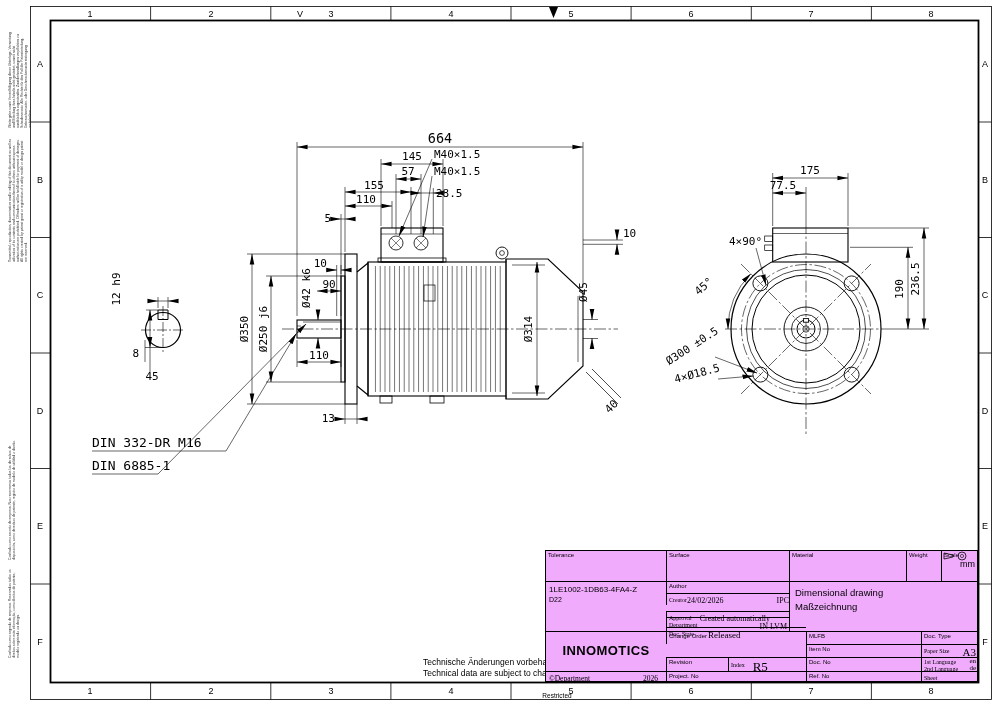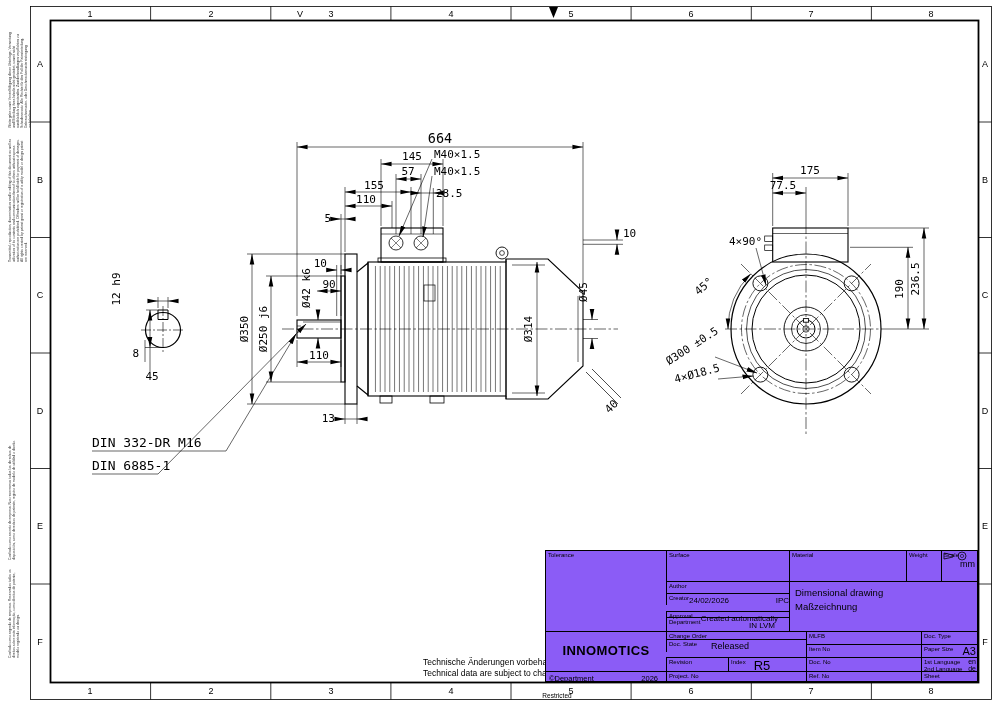--- a/index.html
+++ b/index.html
@@ -12,27 +12,27 @@
   .note{font-family:"Liberation Sans",sans-serif;font-size:8.5px;}
   .ft{font-family:"Liberation Sans",sans-serif;font-size:9px;}
   .tiny{font-family:"Liberation Sans",sans-serif;font-size:6.5px;}
   .mid{text-anchor:middle;}
   .end{text-anchor:end;}
 
   
   .legal{position:absolute;transform-origin:0 0;transform:rotate(-90deg);font-size:3.4px;line-height:1.15;color:#333;}
 
   
-  #tb{position:absolute;left:545px;top:550px;width:433px;height:132px;border:1px solid #000;box-sizing:border-box;background:#8b5cf6;}
+  #tb{position:absolute;left:545px;top:550px;width:433px;height:132px;border:1px solid #000;box-sizing:border-box;background:#f0abfc;}
   .tc{position:absolute;border-left:1px solid #000;border-top:1px solid #000;box-sizing:border-box;overflow:hidden;}
   .tc.first{border-left:none;}
   .tc.top{border-top:none;}
   .lab{display:block;font-size:6px;line-height:7px;padding:1px 0 0 2px;color:#000;white-space:nowrap;}
   .val{font-size:8px;line-height:9px;color:#000;white-space:nowrap;}
-  .row{display:flex;align-items:flex-start;}
+  .row{display:flex;align-items:center;font-family:Liberation Serif, serif;}
   .logo{font-weight:bold;font-size:13px;letter-spacing:.4px;text-align:center;line-height:38px;color:#000;}
   .mm{font-size:9px;text-align:right;padding-right:4px;color:#000;}
 </style>
 </head>
 <body>
 
 <div class="page">
 
 <svg width="999" height="706" viewBox="0 0 999 706">
   <defs>
@@ -295,56 +295,60 @@
   <div class="tc top" style="left:395px;top:0;width:38px;height:30px">
     <span class="lab">Scale</span>
     <svg width="30" height="10" viewBox="0 0 30 10" style="display:block;margin:0 auto;">
       <path d="M2 2 L11 4 L11 6 L2 8 Z" fill="none" stroke="#000" stroke-width="0.8"></path>
       <circle cx="20" cy="5" r="4" fill="none" stroke="#000" stroke-width="0.8"></circle>
       <circle cx="20" cy="5" r="1.6" fill="none" stroke="#000" stroke-width="0.6"></circle>
     </svg>
     <div class="mm">mm</div>
   </div>
 
+  <div class="tc first" style="left:0;top:30px;width:120px;height:50px">
+    <div class="val" style="padding:3px 0 0 3px;font-size:8px">1LE1002-1DB63-4FA4-Z</div>
+    <div class="val" style="padding:1px 0 0 3px;font-size:7px">D22</div>
+  </div>
   <div class="tc" style="left:120px;top:30px;width:123px;height:12px">
     <span class="lab">Author</span>
   </div>
   <div class="tc row" style="left:120px;top:42px;width:123px;height:12px">
     <span class="lab">Creator</span>
     <span class="val" style="padding-top:2px">24/02/2026</span>
     <span class="val" style="margin-left:auto;margin-right:0;padding-top:2px">IPC</span>
   </div>
   <div class="tc row" style="left:120px;top:60px;width:123px;height:12px">
     <span class="lab">Approval</span>
     <span class="val" style="margin-left:8px;padding-top:2px">Created automatically</span>
   </div>
   <div class="tc row" style="left:120px;top:66px;width:123px;height:14px">
     <span class="lab">Department</span>
-    <span class="val" style="margin-left:auto;margin-right:14px;padding-top:3px">IN LVM</span>
+    <span class="val" style="margin-left:auto;margin-right:2px;padding-top:3px">IN LVM</span>
   </div>
   <div class="tc" style="left:243px;top:30px;width:190px;height:50px">
     <div class="val" style="padding:6px 0 0 5px;font-size:9.5px">Dimensional drawing</div>
     <div class="val" style="padding:5px 0 0 5px;font-size:9.5px">Maßzeichnung</div>
   </div>
 
   <div class="tc first" style="left:0;top:80px;width:120px;height:40px">
     <div class="logo">INNOMOTICS</div>
   </div>
 
   <div class="tc" style="left:120px;top:80px;width:140px;height:13px">
     <span class="lab">Change Order</span>
   </div>
   <div class="tc" style="left:260px;top:80px;width:115px;height:13px">
     <span class="lab">MLFB</span>
   </div>
   <div class="tc" style="left:375px;top:80px;width:58px;height:13px">
     <span class="lab">Doc. Type</span>
   </div>
 
-  <div class="tc row" style="left:120px;top:88px;width:140px;height:13px">
+  <div class="tc row" style="left:120px;top:76px;width:140px;height:13px">
     <span class="lab">Doc. State</span>
     <span class="val" style="margin-left:14px;font-size:9px;padding-top:2px">Released</span>
   </div>
   <div class="tc" style="left:260px;top:93px;width:115px;height:13px">
     <span class="lab">Item No</span>
   </div>
   <div class="tc row" style="left:375px;top:93px;width:58px;height:13px">
     <span class="lab">Paper Size</span>
     <span class="val" style="margin-left:auto;margin-right:3px;font-size:11px;padding-top:2px">A3</span>
   </div>

